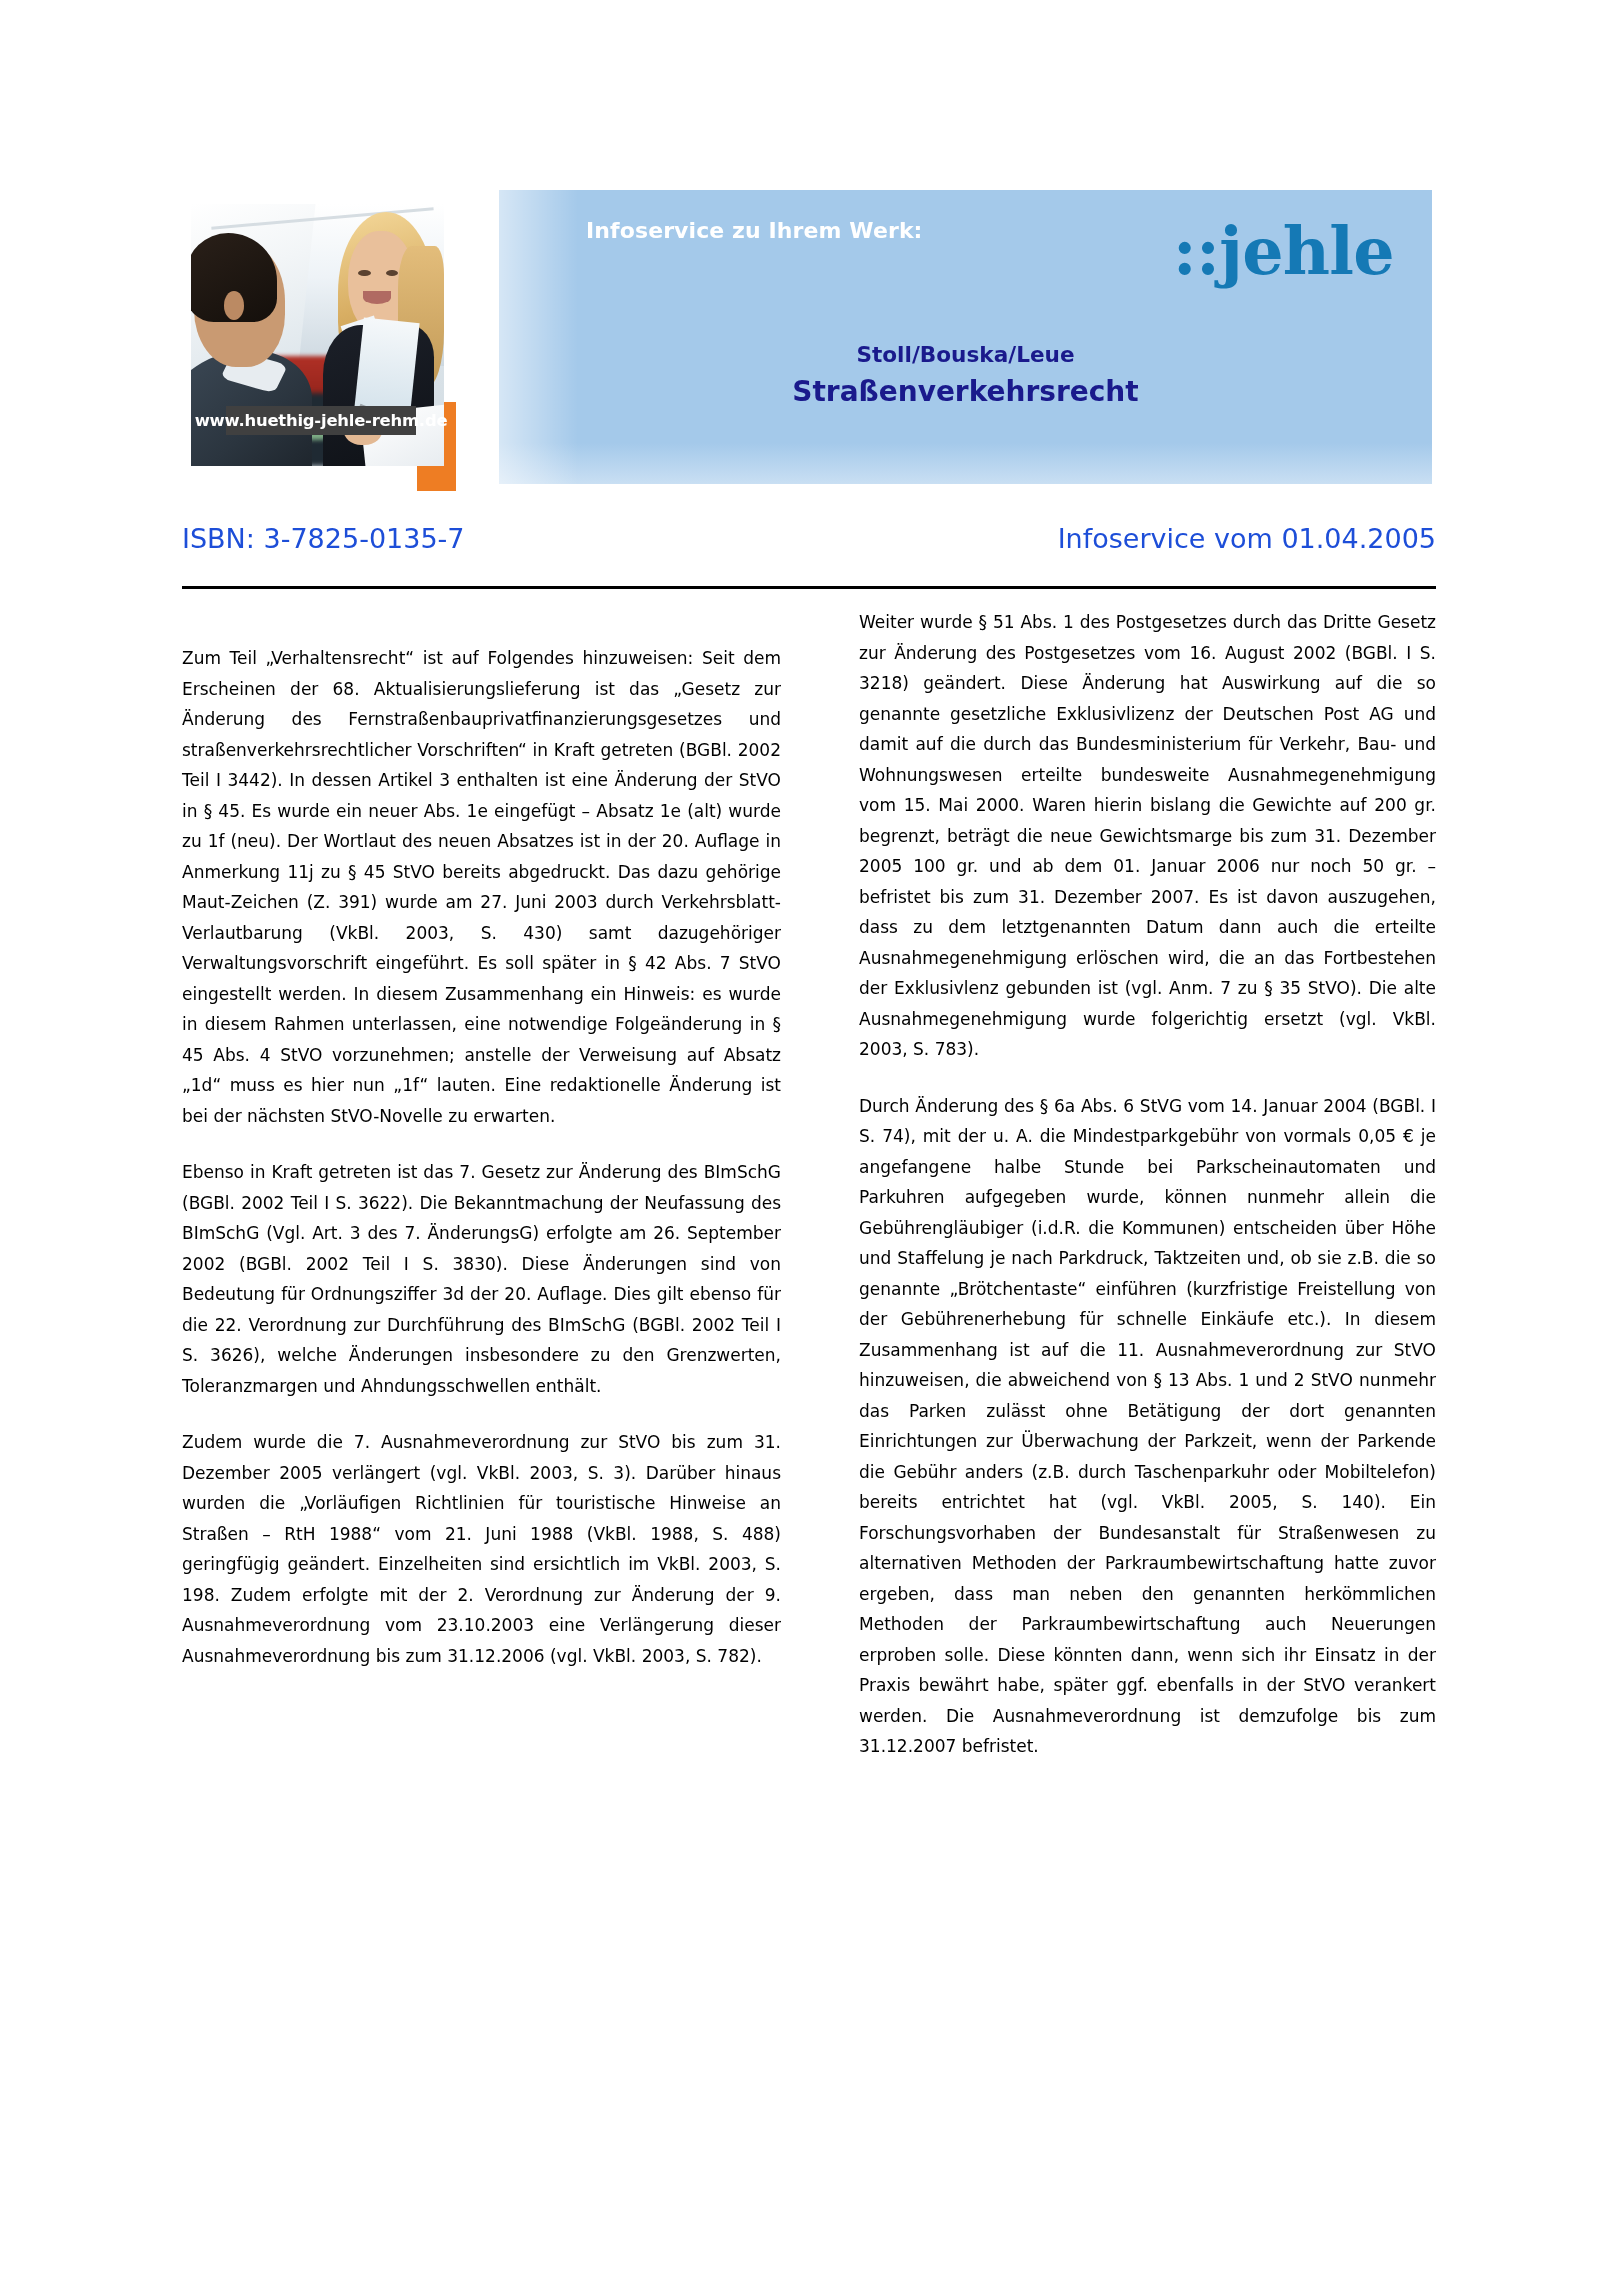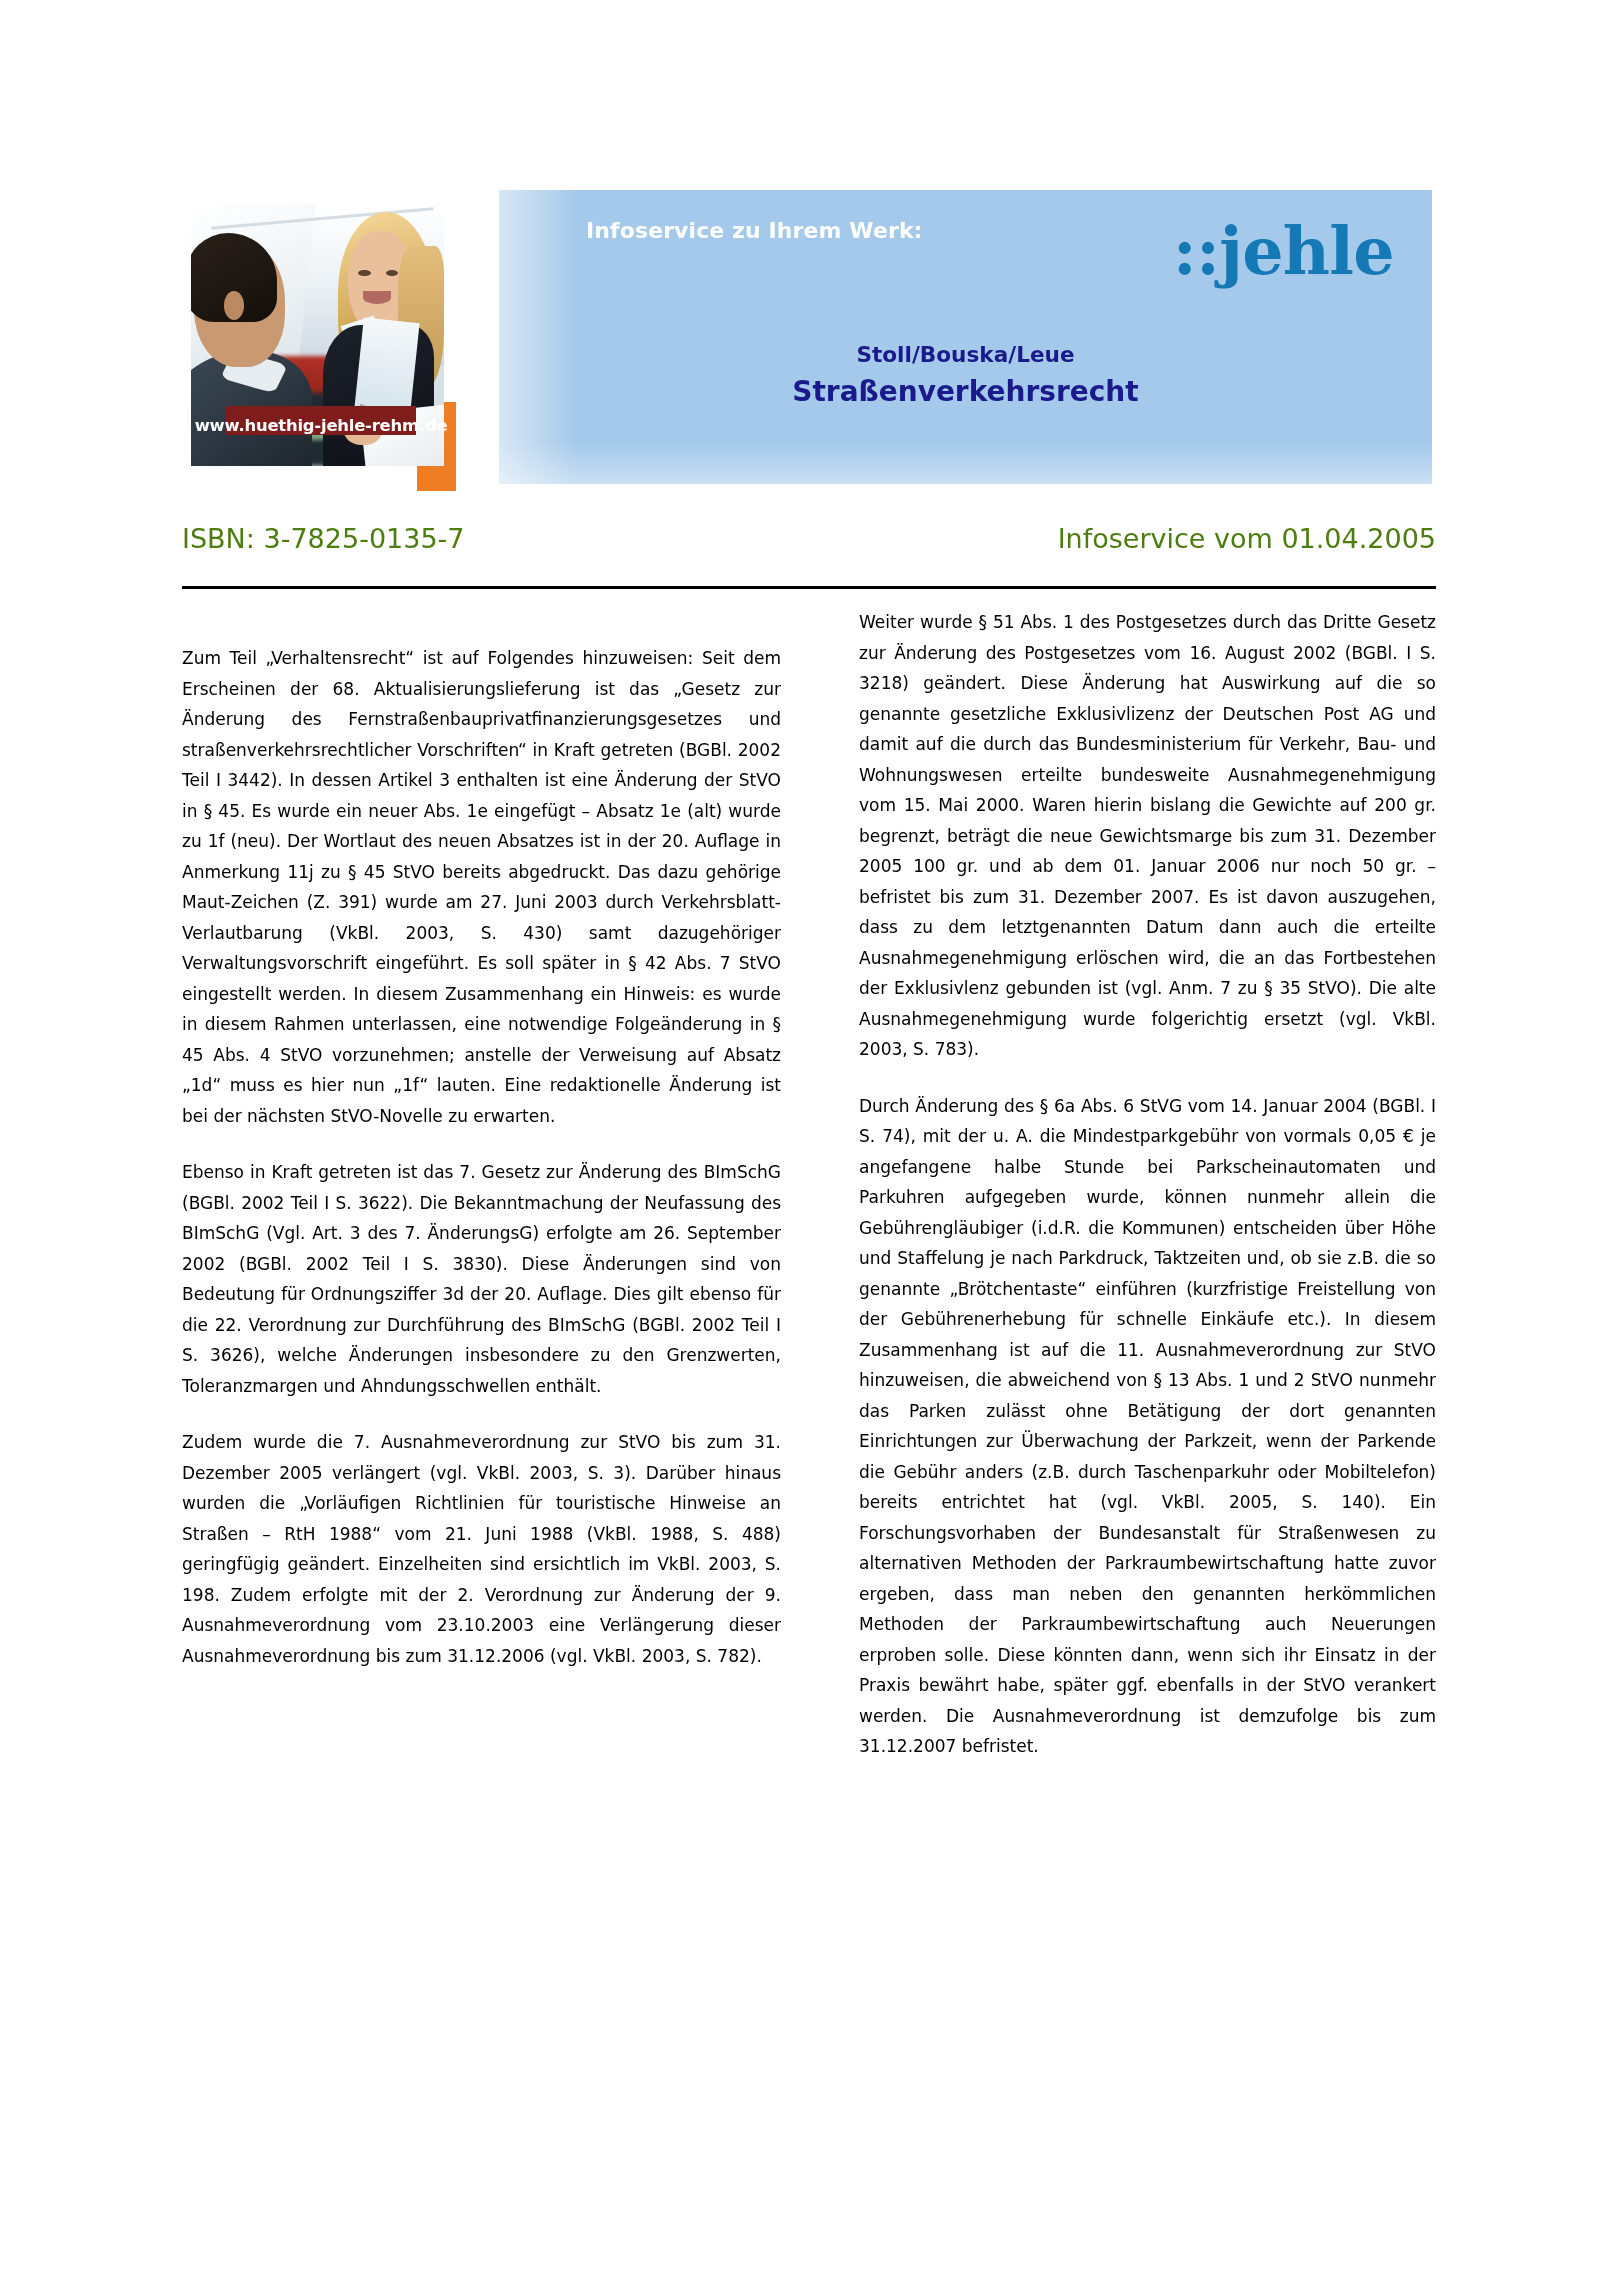--- a/index.html
+++ b/index.html
@@ -167,23 +167,23 @@
     position: absolute; left: 60%; top: 78%; width: 16%; height: 14%;
     background: #e3b994; border-radius: 45%;
   }
 
   .photo-url {
     position: absolute;
     left: 35px;
     top: 216px;
     width: 190px;
     height: 29px;
-    background: #7f1d1d;
+    background: #404040;
     display: flex;
-    align-items: flex-end;
+    align-items: center;
     justify-content: center;
   }
   .photo-url span {
     color: #ffffff;
     font-family: "DejaVu Sans", sans-serif;
     font-weight: bold;
     font-size: 16.4px;
     letter-spacing: -0.2px;
     white-space: nowrap;
   }
@@ -245,21 +245,21 @@
   .meta-row {
     position: absolute;
     left: 182px;
     top: 523px;
     width: 1254px;
     display: flex;
     justify-content: space-between;
     align-items: baseline;
     font-family: "DejaVu Sans", sans-serif;
     font-size: 27px;
-    color: #4d7c0f;
+    color: #1d4ed8;
   }
   .hrule {
     position: absolute;
     left: 182px;
     top: 586px;
     width: 1254px;
     height: 3.3px;
     background: #000000;
   }
 

